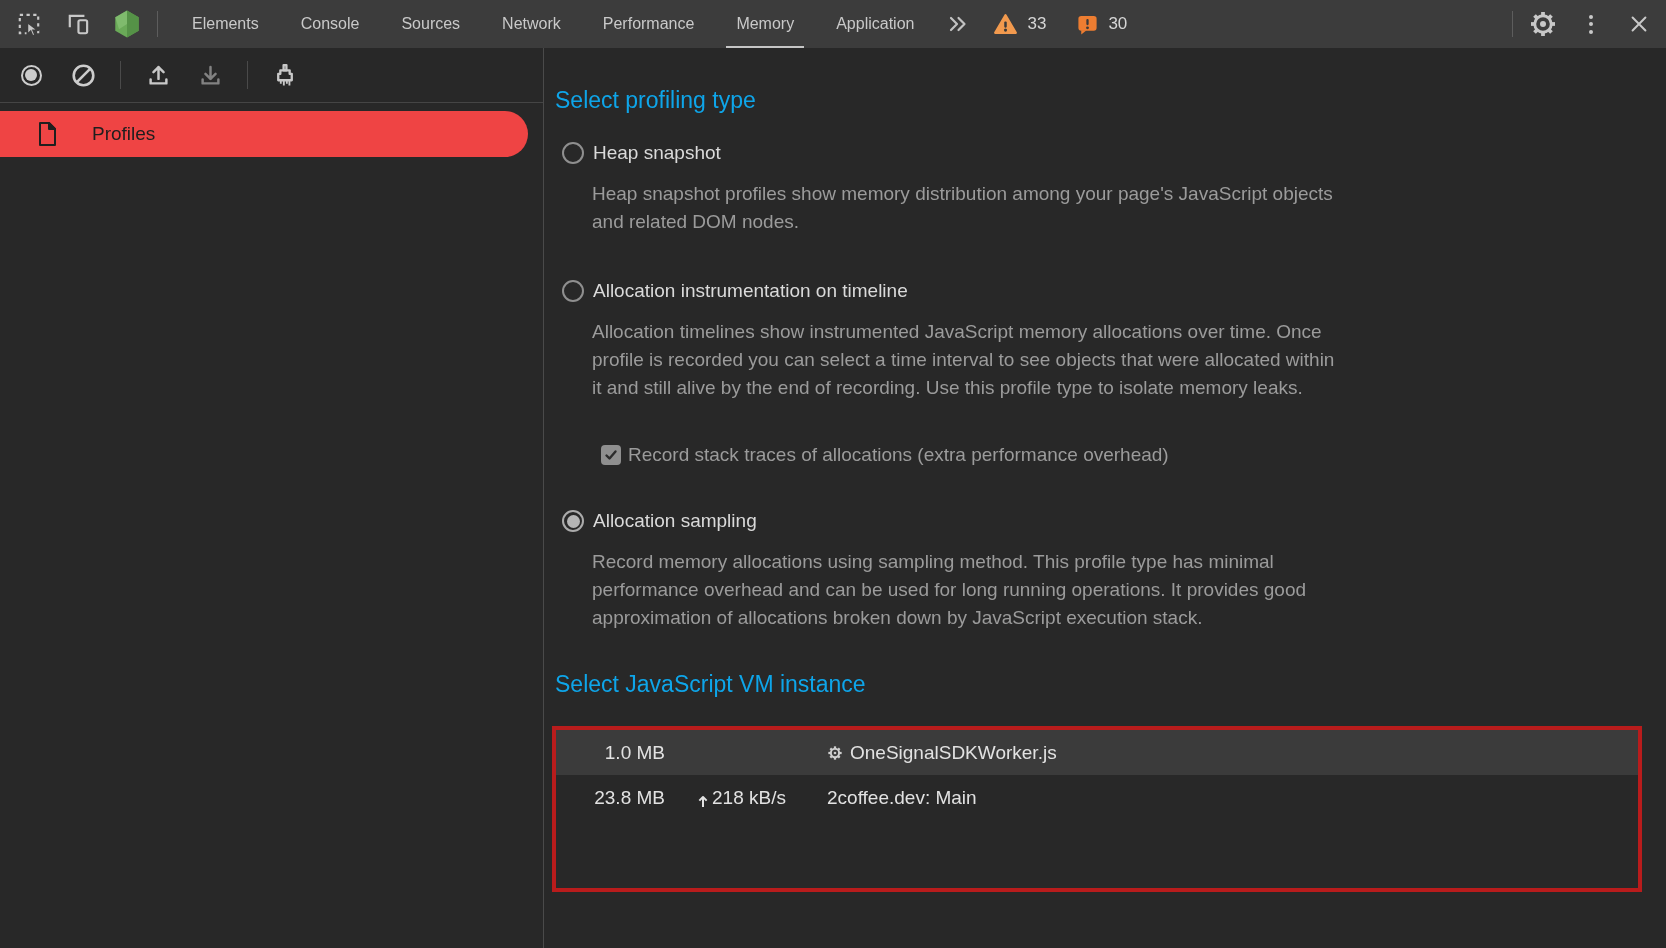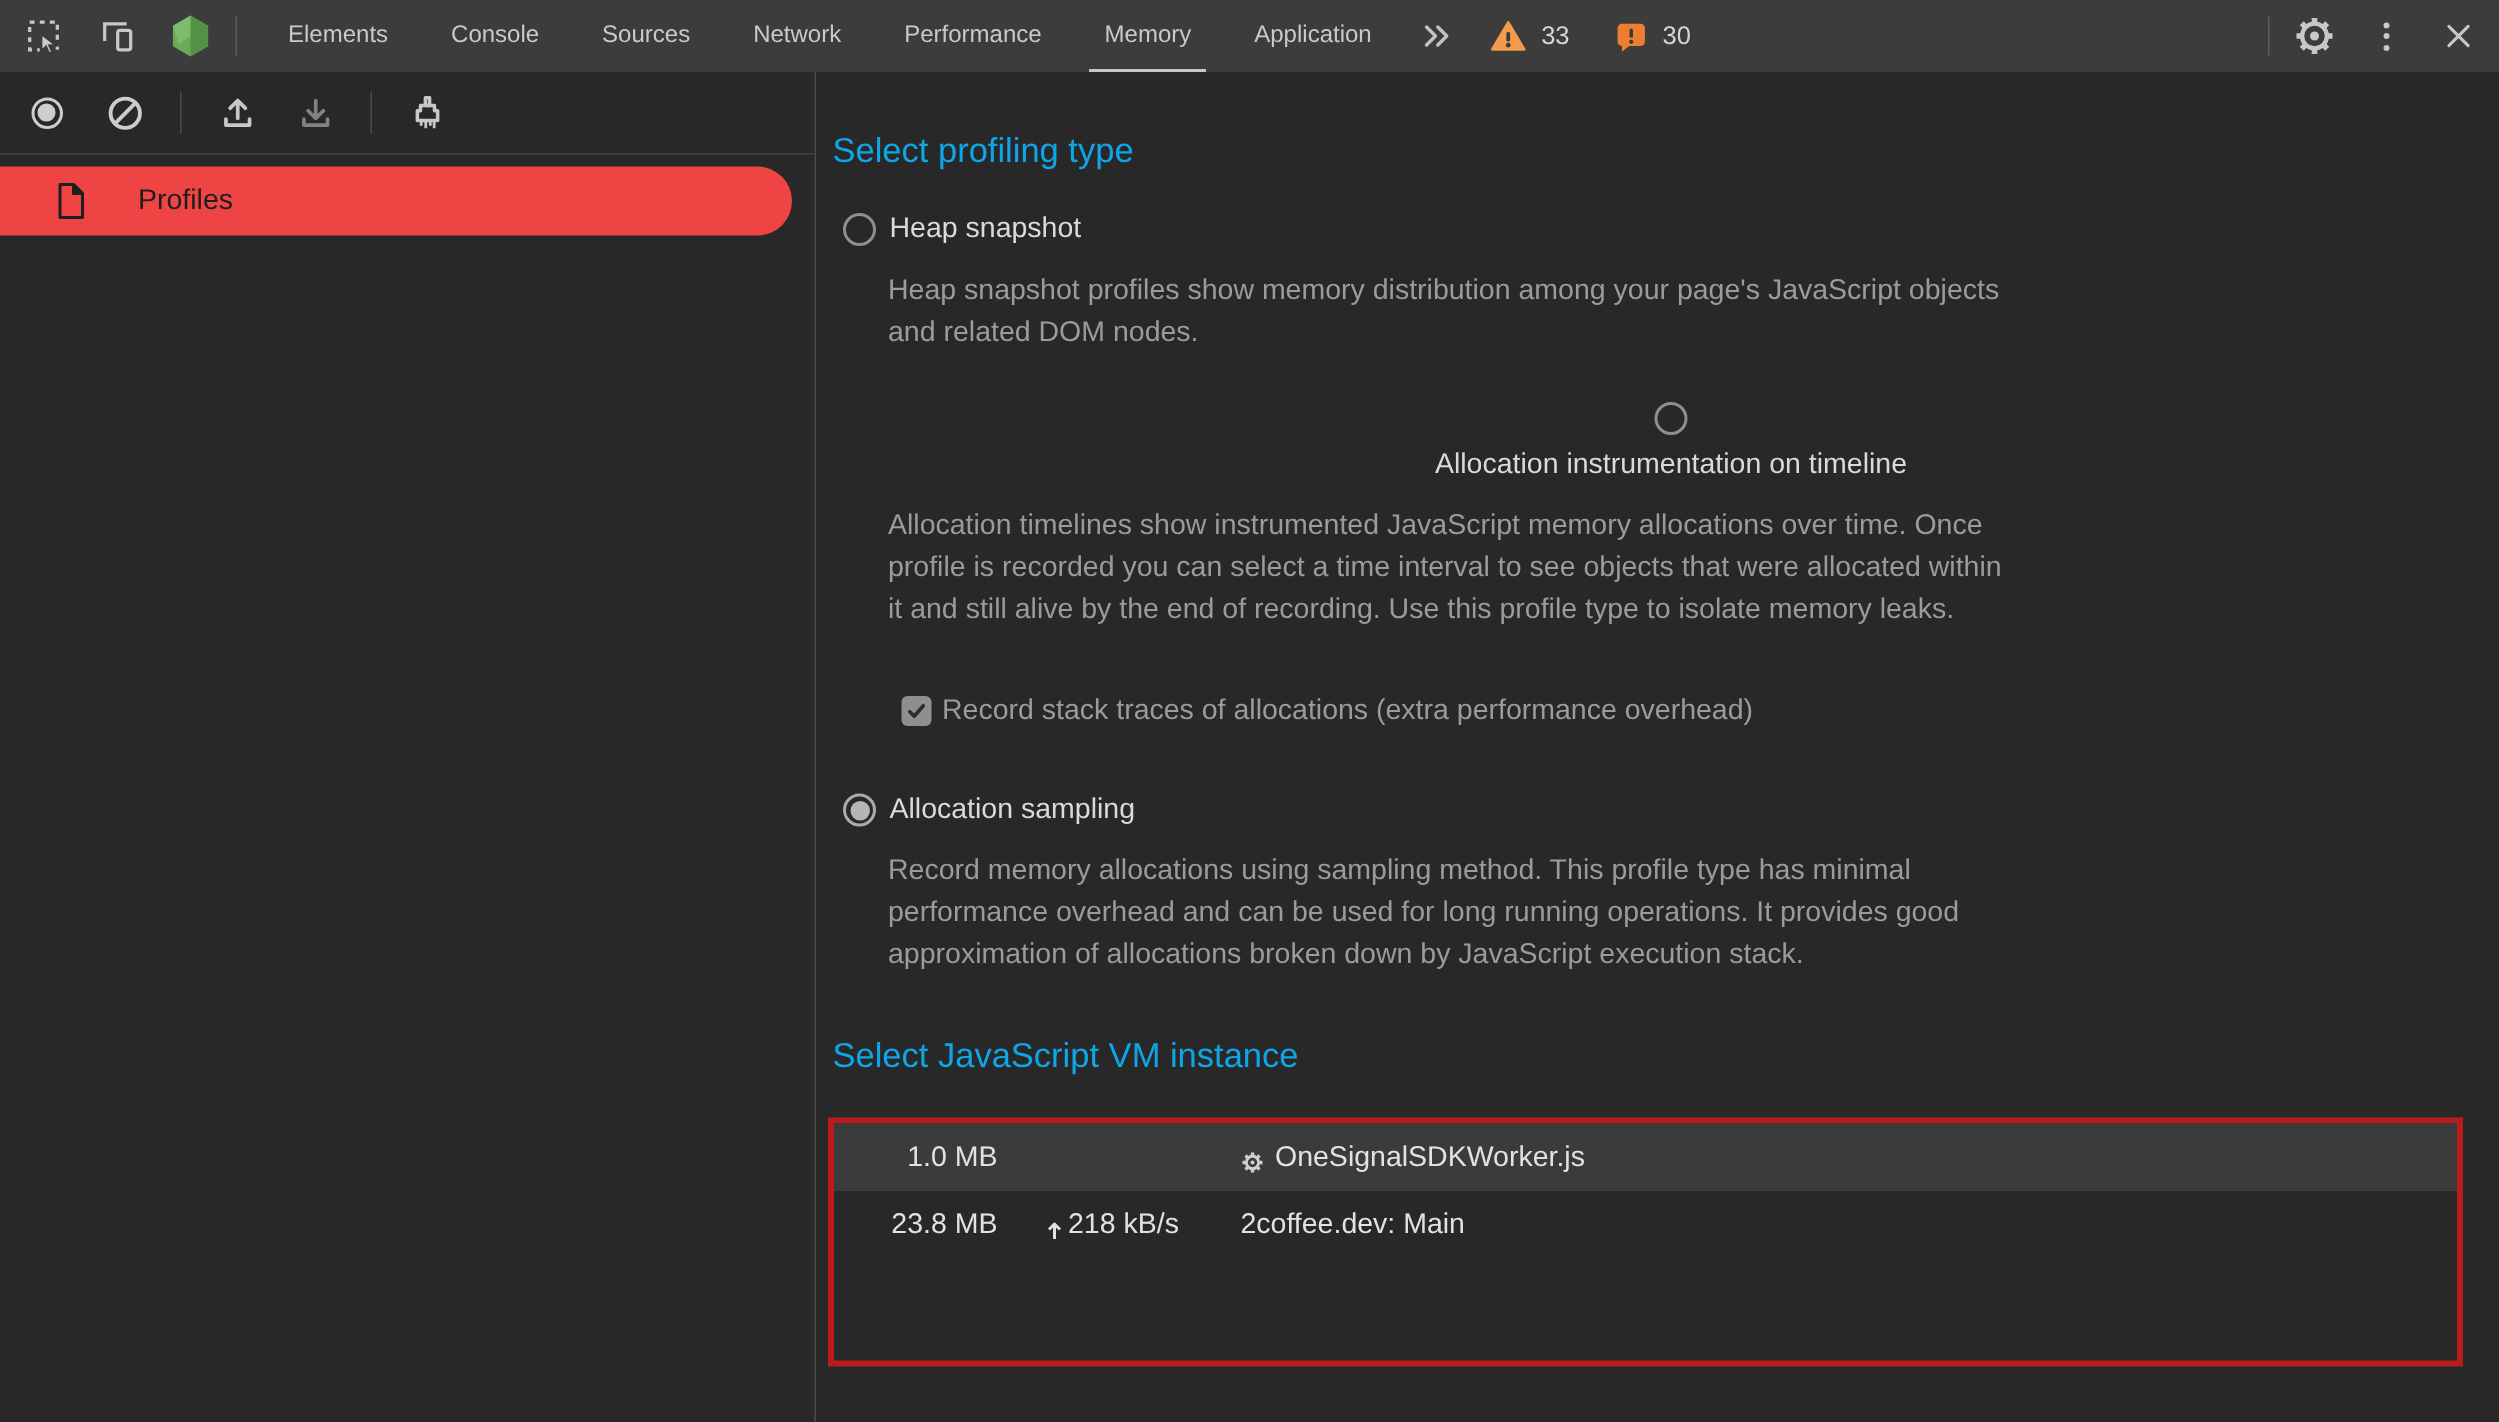--- a/index.html
+++ b/index.html
@@ -34,29 +34,29 @@
   .main-pane{flex:1;padding:38px 0 0 8px;box-sizing:border-box;}
   .sec-heading{font-size:23px;font-weight:500;color:#0ea5e9;margin:0 5px 0 3px;line-height:28px;}
   .radio-row{display:flex;align-items:center;gap:9px;margin-left:10px;cursor:pointer;}
   .radio{width:22px;height:22px;border:2px solid #8f8f8f;border-radius:50%;box-sizing:border-box;flex:none;position:relative;}
   .radio.on{border-color:#ababab;}
   .radio.on::after{content:"";position:absolute;inset:2.5px;border-radius:50%;background:#b5b5b5;}
   .radio-label{font-size:19px;font-weight:500;color:#dadada;}
   .desc{margin:16px 0 0 40px;font-size:19px;line-height:28px;color:#9b9b9b;white-space:pre-line;}
   .check-row{margin:42px 0 0 49px;display:flex;align-items:center;gap:7px;color:#9b9b9b;font-size:19px;cursor:pointer;}
   .checkbox{width:20px;height:20px;border-radius:4px;background:#8f8f8f;display:flex;align-items:center;justify-content:center;flex:none;}
-  .mt-r1{margin-top:28px;} .mt-r2{margin-top:32px;flex-direction:column;} .mt-r3{margin-top:44px;}
+  .mt-r1{margin-top:28px;} .mt-r2{margin-top:44px;} .mt-r3{margin-top:44px;}
   .mt-h2{margin-top:38px;}
   
   .vm-table{margin-top:28px;width:1090px;height:166px;border:4px solid #b91c1c;box-sizing:border-box;}
   .vm-row{height:45px;display:flex;align-items:center;font-size:19px;color:#e2e2e2;cursor:pointer;}
   .vm-row.selected{background:#3b3b3b;}
   .col-size{flex:none;width:130px;display:flex;justify-content:flex-end;padding-right:21px;box-sizing:border-box;}
   .col-rate{flex:none;width:131px;display:flex;align-items:flex-end;padding-left:9px;box-sizing:border-box;gap:1px;}
-  .col-name{flex:1;display:flex;align-items:flex-end;gap:7px;padding-left:10px;}
+  .col-name{flex:1;display:flex;align-items:center;gap:7px;padding-left:10px;}
 </style>
 </head>
 <body>
 
 <div class="tabbar">
   <div class="tbicon">
     <svg width="26" height="26" viewBox="0 0 24 24">
       <rect x="3.5" y="3.5" width="17" height="17" fill="none" stroke="#c8c8c8" stroke-width="2" stroke-dasharray="3 3.2"></rect>
       <path d="M10.5 10.5 v11.2 l3-2.9 1.8 4.3 2.3-1 -1.8-4.2 4.1-.2 Z" fill="#c8c8c8" stroke="#3c3c3c" stroke-width="1.6"></path>
     </svg>

